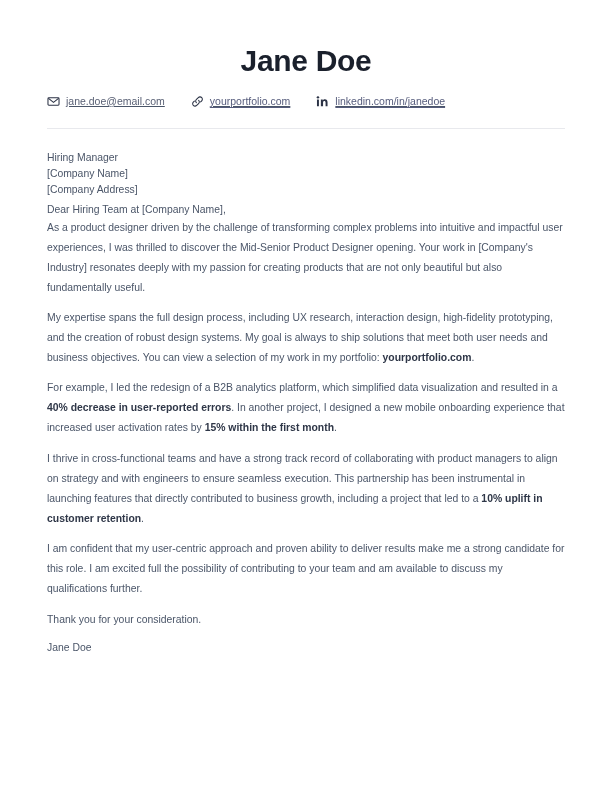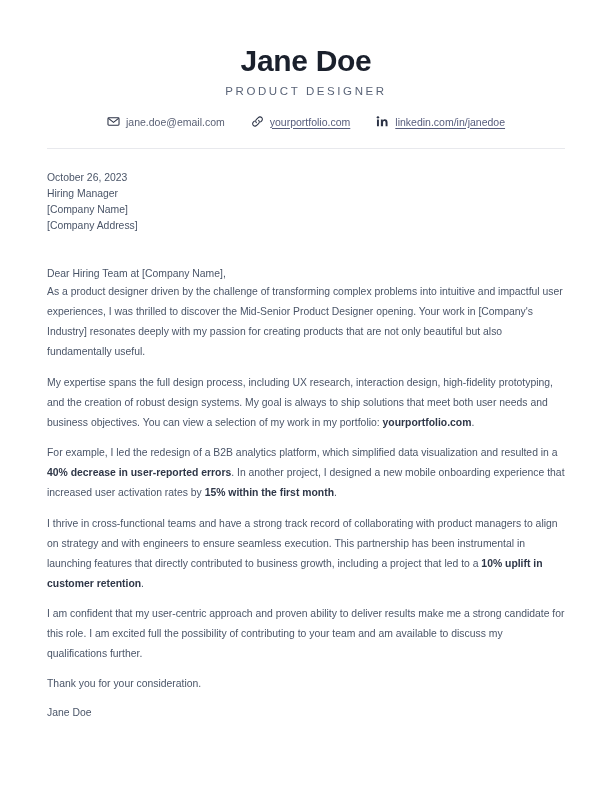--- a/index.html
+++ b/index.html
@@ -43,23 +43,23 @@
     color: #5a6478;
     letter-spacing: 2.6px;
     text-transform: uppercase;
     line-height: 1.2;
   }
 
   
   .contacts {
     margin-top: 17px;
     display: flex;
-    justify-content: center;
     align-items: center;
     gap: 26px;
+    text-decoration: underline;
   }
   .contact {
     display: flex;
     align-items: center;
     gap: 6px;
     font-size: 10.5px;
     line-height: 1.2;
     white-space: nowrap;
   }
   .contact .ctext {
@@ -99,21 +99,21 @@
   .addr-line {
     line-height: 16px;
   }
   .subject {
     margin-top: 16px;
     font-weight: bold;
     color: #3c4558;
     line-height: 16px;
   }
   .salutation {
-    margin-top: 32px;
+    margin-top: 4px;
     line-height: 16px;
   }
   .para {
     margin-top: 0;
     line-height: 20px;
   }
   .para b, .subject b {
     font-weight: bold;
     color: #2f3748;
   }
@@ -125,21 +125,20 @@
     line-height: 16px;
   }
 </style>
 </head>
 <body>
 
 <div class="page">
 
   <div class="header">
     <div class="name">Jane Doe</div>
-    <div class="title">PRODUCT DESIGNER</div>
 
     <div class="contacts">
 
       <div class="contact">
         <span class="icon">
           <svg width="13" height="13" viewBox="0 0 16 16" fill="none" stroke="currentColor" stroke-width="1.3">
             <rect x="1.2" y="3.4" width="13.6" height="9.2" rx="1.1"></rect>
             <path d="M1.8 4.2 L8 9.1 L14.2 4.2"></path>
           </svg>
         </span>
@@ -167,21 +166,20 @@
         <a class="clink" href="#">linkedin.com/in/janedoe</a>
       </div>
 
     </div>
 
     <div class="divider"></div>
   </div>
 
   <div class="letter">
 
-    <div class="addr-line">October 26, 2023</div>
     <div class="addr-line">Hiring Manager</div>
     <div class="addr-line">[Company Name]</div>
     <div class="addr-line">[Company Address]</div>
 
 
     <div class="salutation">Dear Hiring Team at [Company Name],</div>
 
     <p class="para">As a product designer driven by the challenge of transforming complex problems into intuitive and impactful user experiences, I was thrilled to discover the Mid-Senior Product Designer opening. Your work in [Company's Industry] resonates deeply with my passion for creating products that are not only beautiful but also fundamentally useful.</p>
 
     <p class="para"><span>My expertise spans the full design process, including UX research, interaction design, high-fidelity prototyping, and the creation of robust design systems. My goal is always to ship solutions that meet both user needs and business objectives. You can view a selection of my work in my portfolio: </span><b>yourportfolio.com</b><span>.</span></p>

